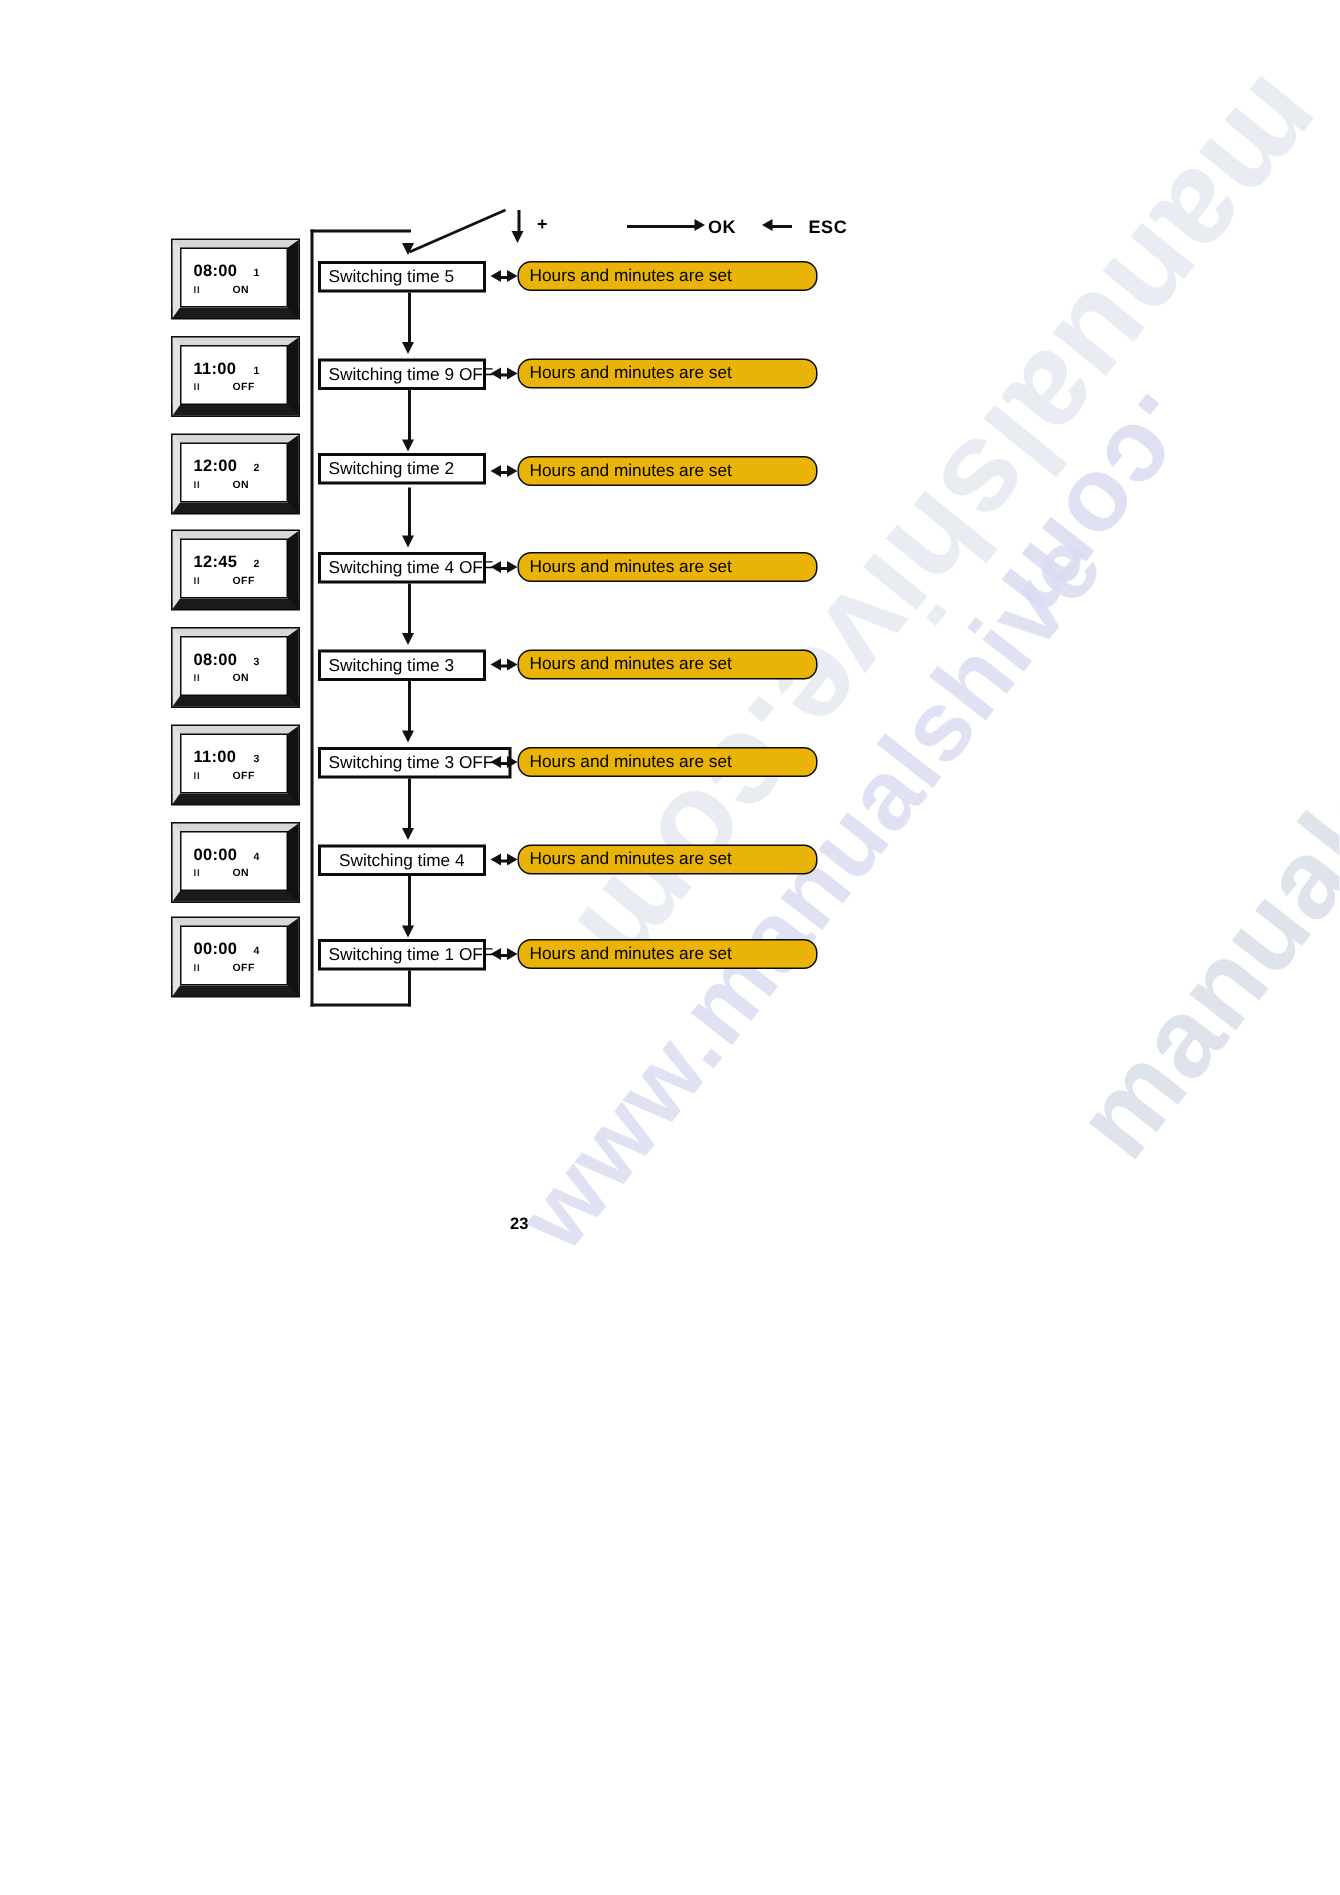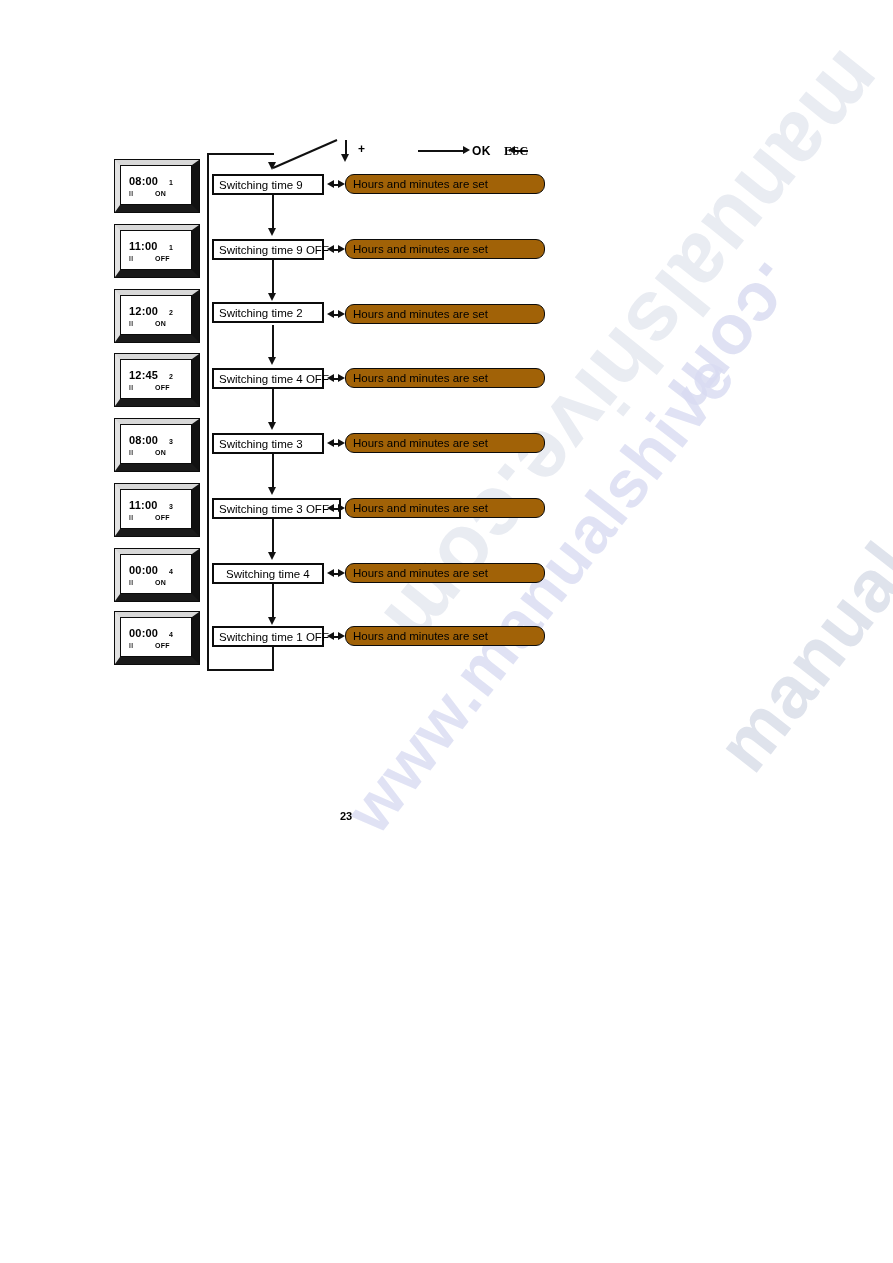--- a/index.html
+++ b/index.html
@@ -150,21 +150,21 @@
     white-space: nowrap;
   }
 
   
   .action-box {
     position: absolute;
     height: 20px;
     box-sizing: border-box;
     border: 1.6px solid #0b0b0b;
     border-radius: 9px;
-    background: #a16207;
+    background: #eab308;
     display: flex;
     align-items: center;
     padding-left: 7px;
     font-size: 11.5px;
     font-family: "Liberation Sans", sans-serif;
     white-space: nowrap;
   }
 
   
   .arrow-down-head {
@@ -240,21 +240,21 @@
   <div class="line-v" style="left:345px; top:140px; height:17px;"></div>
   <div class="arrow-down-head" style="left:340.5px; top:154px;"></div>
   <div class="legend-plus" style="left:358px; top:142px;">+</div>
 
   <div class="line-h" style="left:418px; top:150px; width:48px;"></div>
   <div class="arrow-right-head" style="left:463px; top:145.5px;"></div>
   <div class="legend-label" style="left:472px; top:144px;">OK</div>
 
   <div class="arrow-left-head" style="left:508px; top:145.5px;"></div>
   <div class="line-h" style="left:514px; top:150px; width:14px;"></div>
-  <div class="legend-label" style="left:504px; top:144px;font-family:Liberation Serif, serif;">ESC</div>
+  <div class="legend-label" style="left:539px; top:144px;">ESC</div>
 
   <div class="line-h" style="left:207px; top:153px; width:67px;"></div>
 
   <div class="line-v" style="left:207px; top:153px; height:518px;"></div>
 
   <div class="line-h" style="left:207px; top:669px; width:67px;"></div>
 
   <div class="line-v" style="left:272px; top:646px; height:25px;"></div>
 
   <svg style="position:absolute; left:265px; top:138px; width:80px; height:40px; overflow:visible;">
@@ -263,21 +263,21 @@
 
   <div class="lcd" style="left:115px; top:160px;">
     <div class="lcd-inner">
       <span class="lcd-time">08:00</span>
       <span class="lcd-idx">1</span>
       <span class="lcd-socket">II</span>
       <span class="lcd-state">ON</span>
     </div>
   </div>
   <div class="arrow-down-head" style="left:267.5px; top:162px;"></div>
-  <div class="menu-box" style="left:212px; top:174px; width:112px;">Switching time 9</div>
+  <div class="menu-box" style="left:212px; top:174px; width:112px;">Switching time 5</div>
   <div class="arrow-left-head" style="left:327px; top:180px;"></div>
   <div class="line-h" style="left:332px; top:184px; width:8px;"></div>
   <div class="arrow-right-head" style="left:338px; top:180px;"></div>
   <div class="action-box" style="left:345px; top:174px; width:200px;">Hours and minutes are set</div>
   <div class="line-v" style="left:272px; top:195px; height:35px;"></div>
 
   <div class="lcd" style="left:115px; top:225px;">
     <div class="lcd-inner">
       <span class="lcd-time">11:00</span>
       <span class="lcd-idx">1</span>

